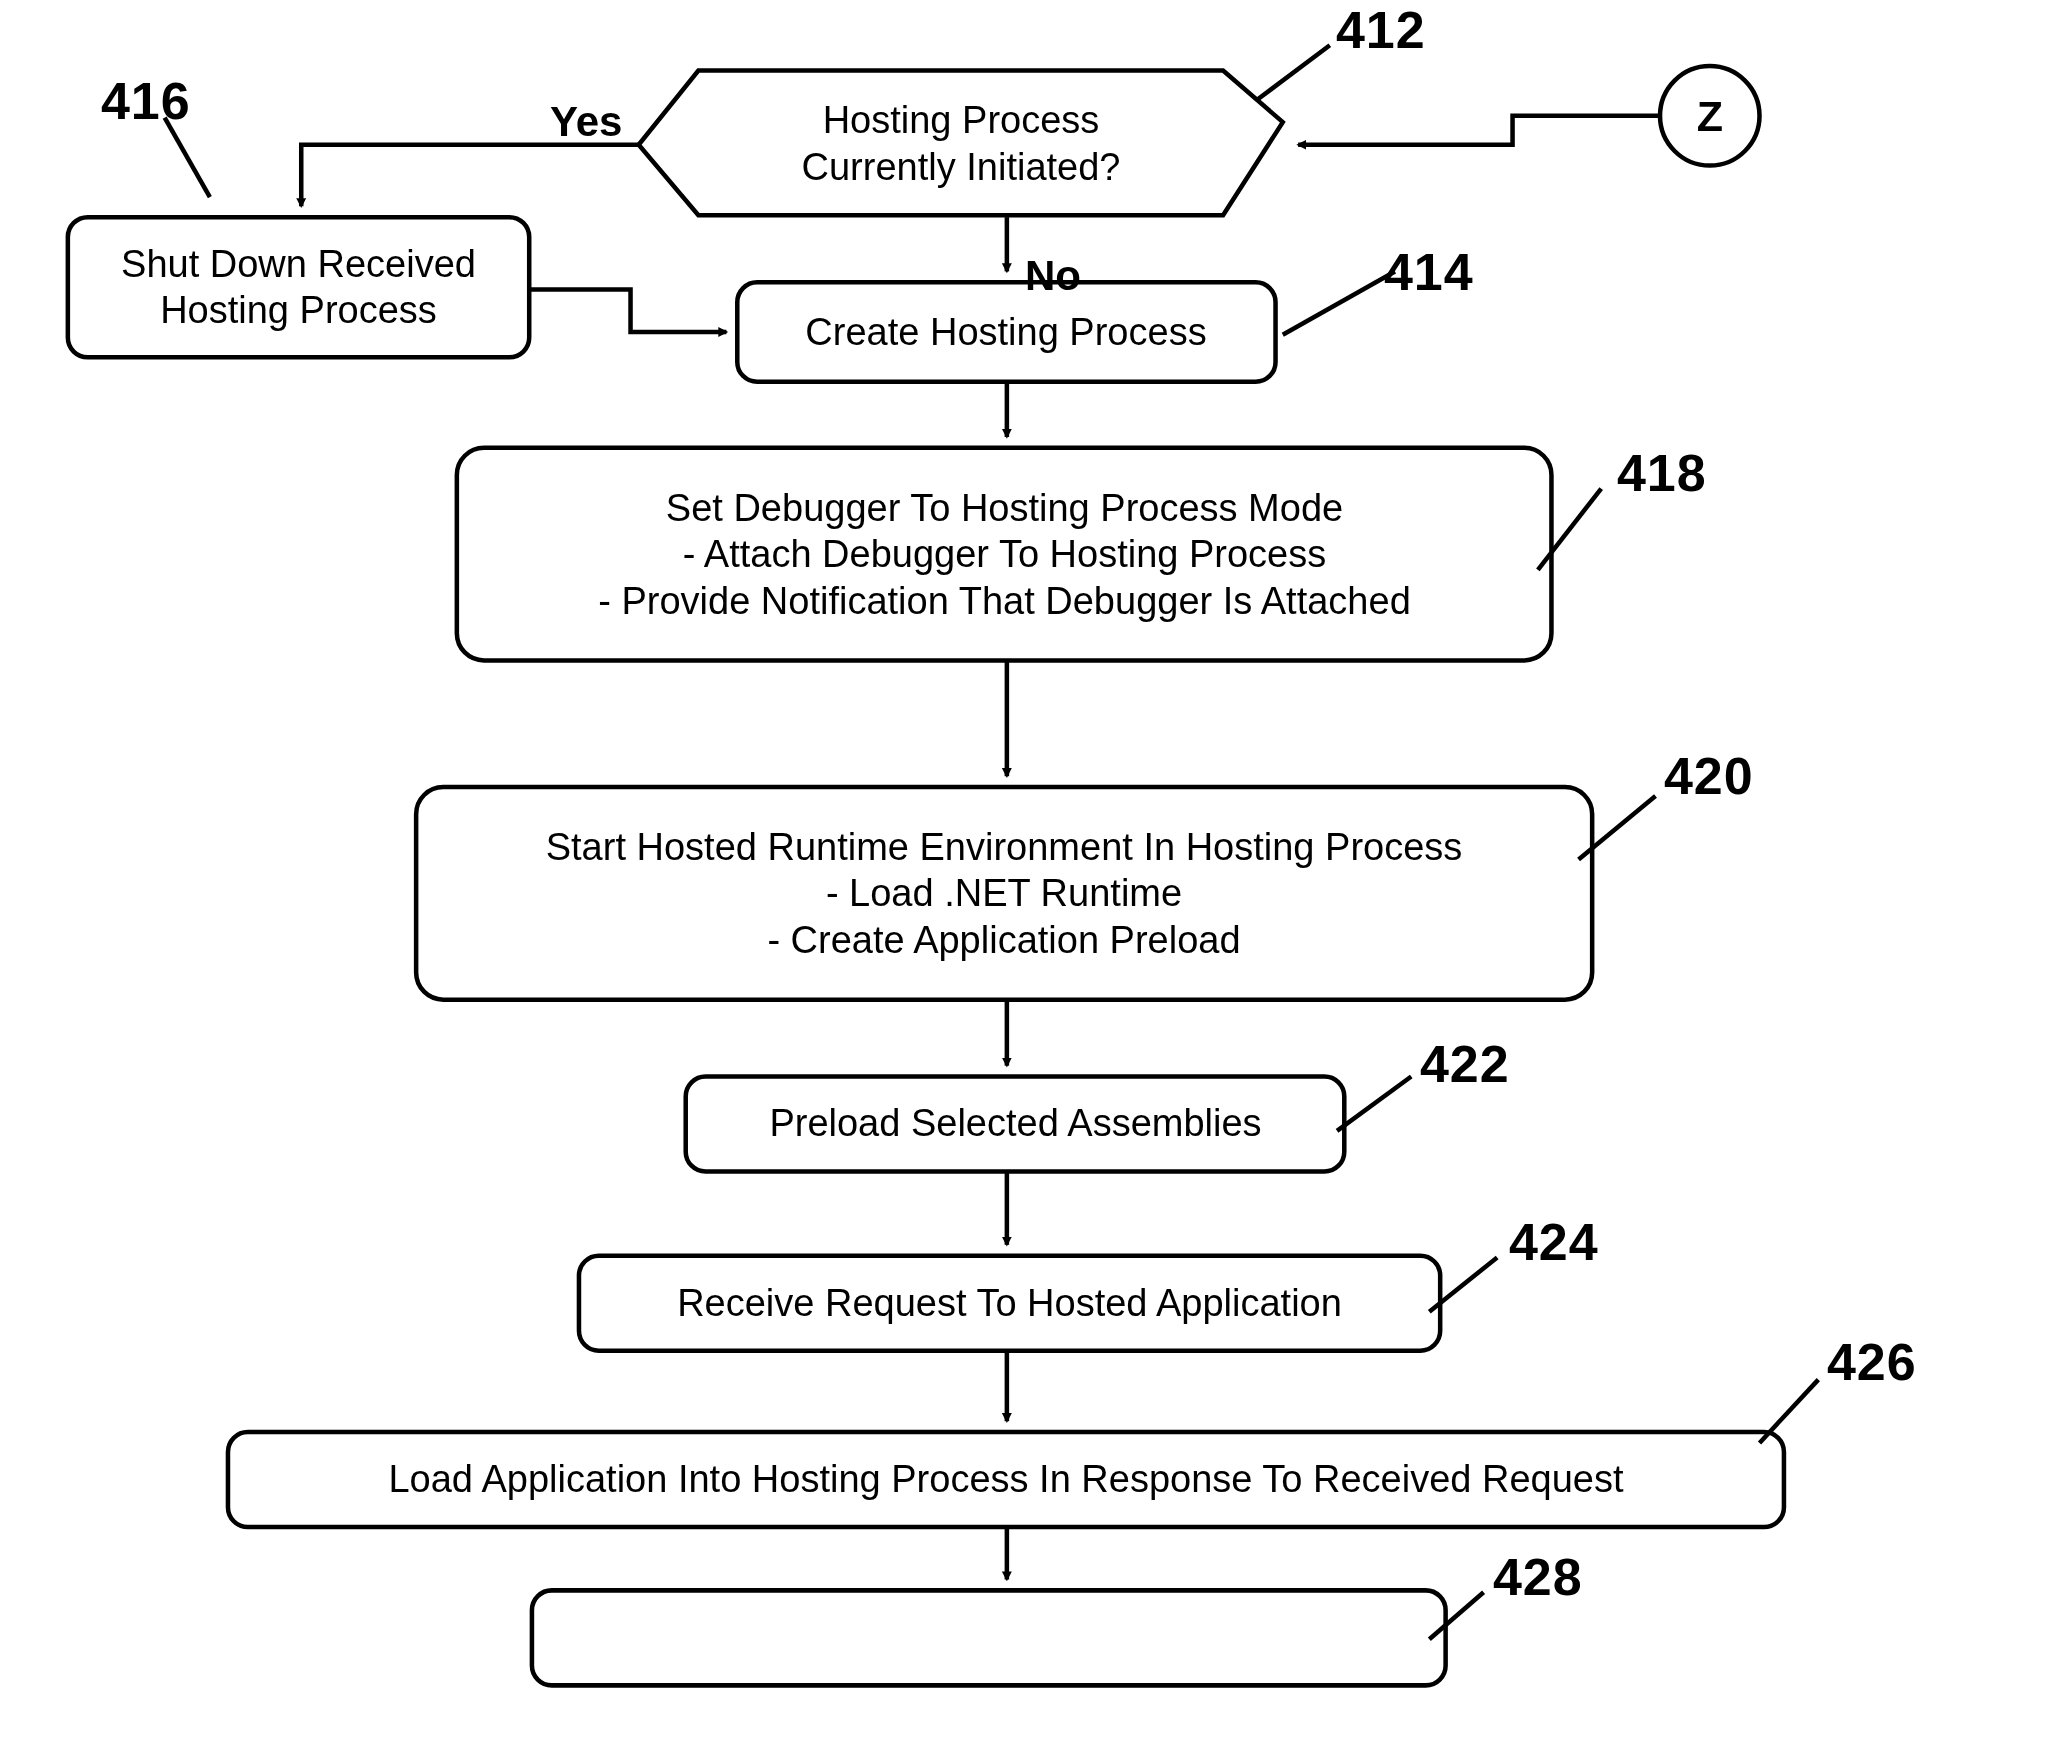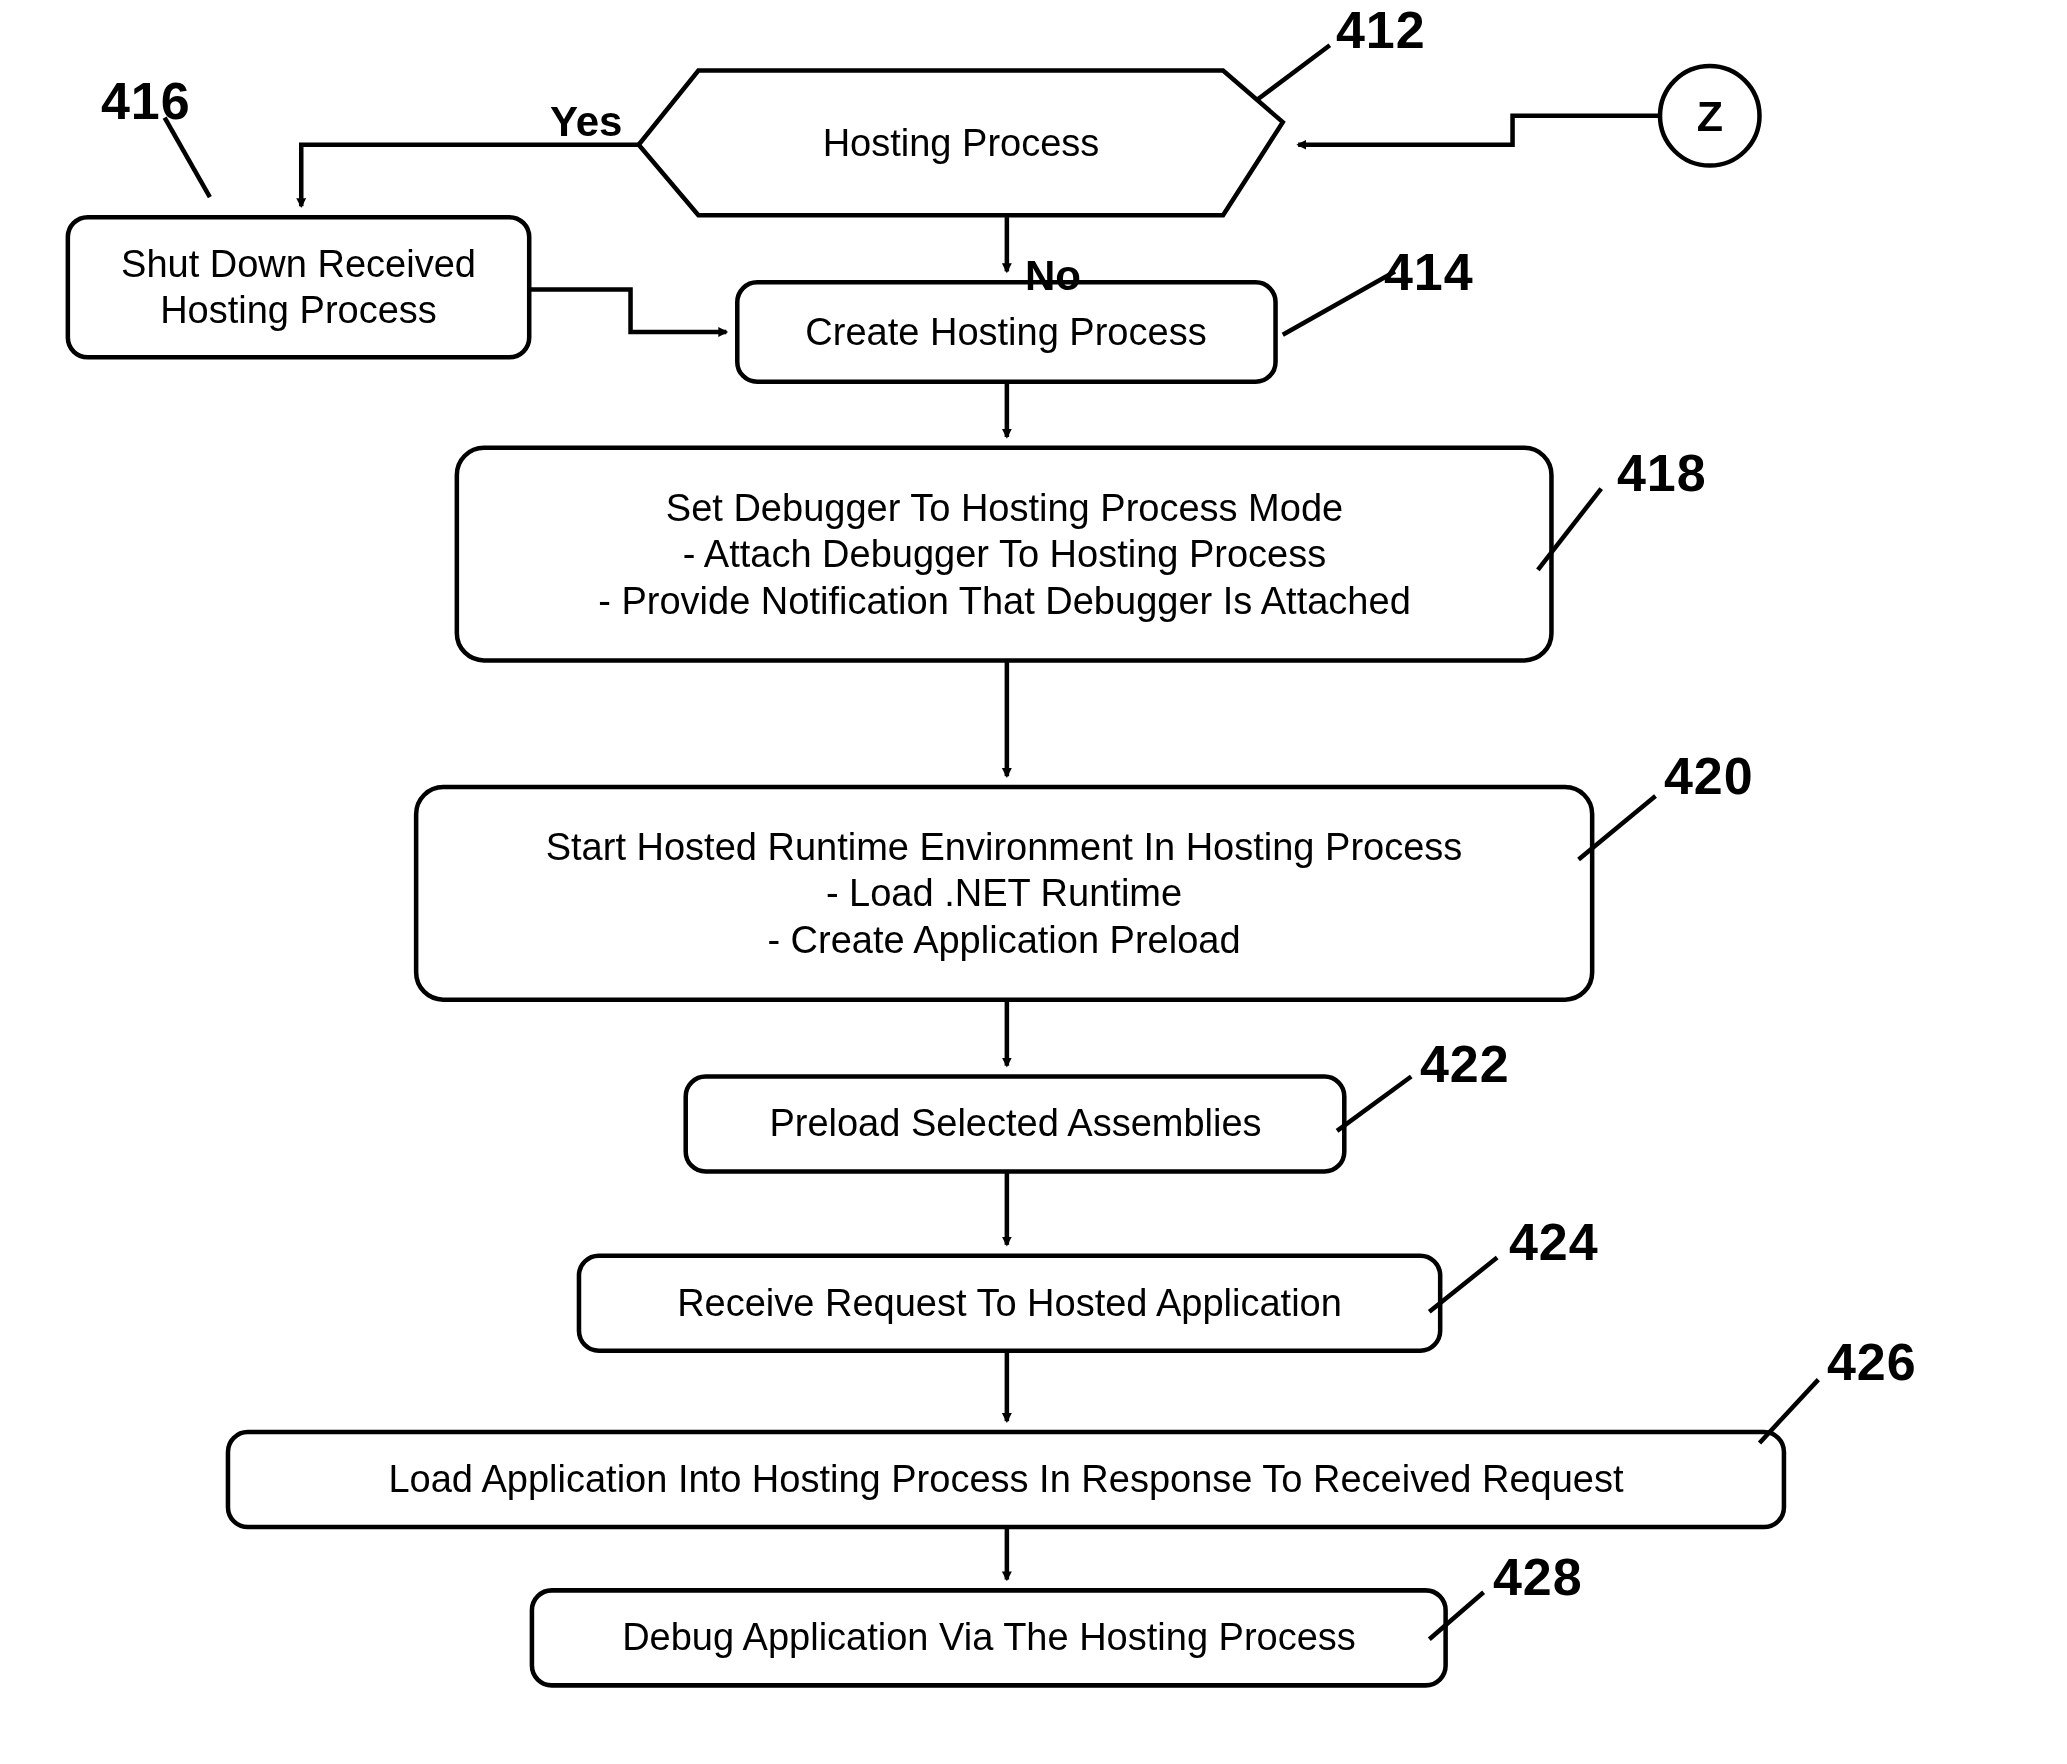--- a/index.html
+++ b/index.html
@@ -119,20 +119,21 @@
     <path d="M 1770,540 L 1700,630" fill="none" stroke="#000000" stroke-width="5"></path>
     <path d="M 1830,880 L 1745,950" fill="none" stroke="#000000" stroke-width="5"></path>
     <path d="M 1560,1190 L 1478,1250" fill="none" stroke="#000000" stroke-width="5"></path>
     <path d="M 1655,1390 L 1580,1450" fill="none" stroke="#000000" stroke-width="5"></path>
     <path d="M 2010,1525 L 1945,1595" fill="none" stroke="#000000" stroke-width="5"></path>
     <path d="M 1640,1760 L 1580,1812" fill="none" stroke="#000000" stroke-width="5"></path>
   </svg>
 
   <div class="node-text" style="left:639px; top:71px; width:644px; height:145px;">
     <span class="line">Hosting Process</span>
+    <span class="line">Currently Initiated?</span>
   </div>
 
   <div class="node-text" style="left:68px; top:217px; width:461px; height:140px;">
     <span class="line">Shut Down Received</span>
     <span class="line">Hosting Process</span>
   </div>
 
   <div class="node-text" style="left:737px; top:282px; width:538px; height:100px;">
     <span class="line">Create Hosting Process</span>
   </div>
@@ -154,23 +155,20 @@
   </div>
 
   <div class="node-text" style="left:579px; top:1256px; width:861px; height:95px;">
     <span class="line">Receive Request To Hosted Application</span>
   </div>
 
   <div class="node-text" style="left:228px; top:1432px; width:1556px; height:95px;">
     <span class="line">Load Application Into Hosting Process In Response To Received Request</span>
   </div>
 
-  <div class="node-text" style="left:532px; top:1590px; width:914px; height:95px;">
-    <span class="line">Debug Application Via The Hosting Process</span>
-  </div>
 
   <div class="conn-label" style="left:1660px; top:66px; width:100px; height:100px;">
     <span>Z</span>
   </div>
 
   <div class="edge-label" style="left:550px; top:98px;">
     <span>Yes</span>
   </div>
   <div class="edge-label" style="left:1025px; top:219px;margin-top:33px;">
     <span>No</span>

